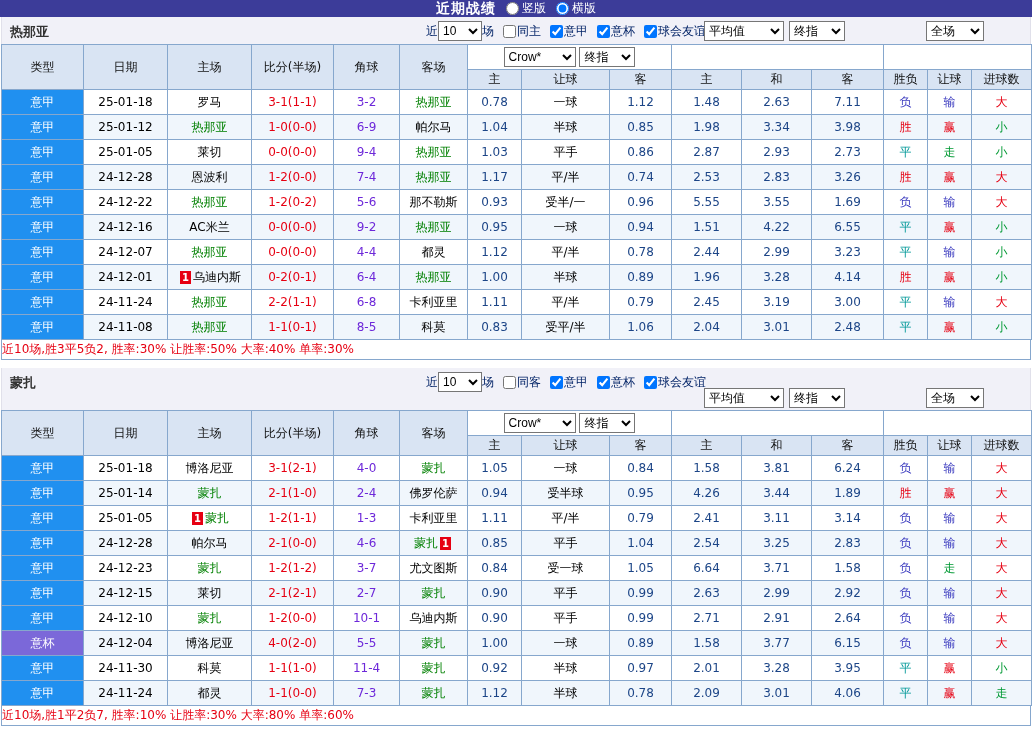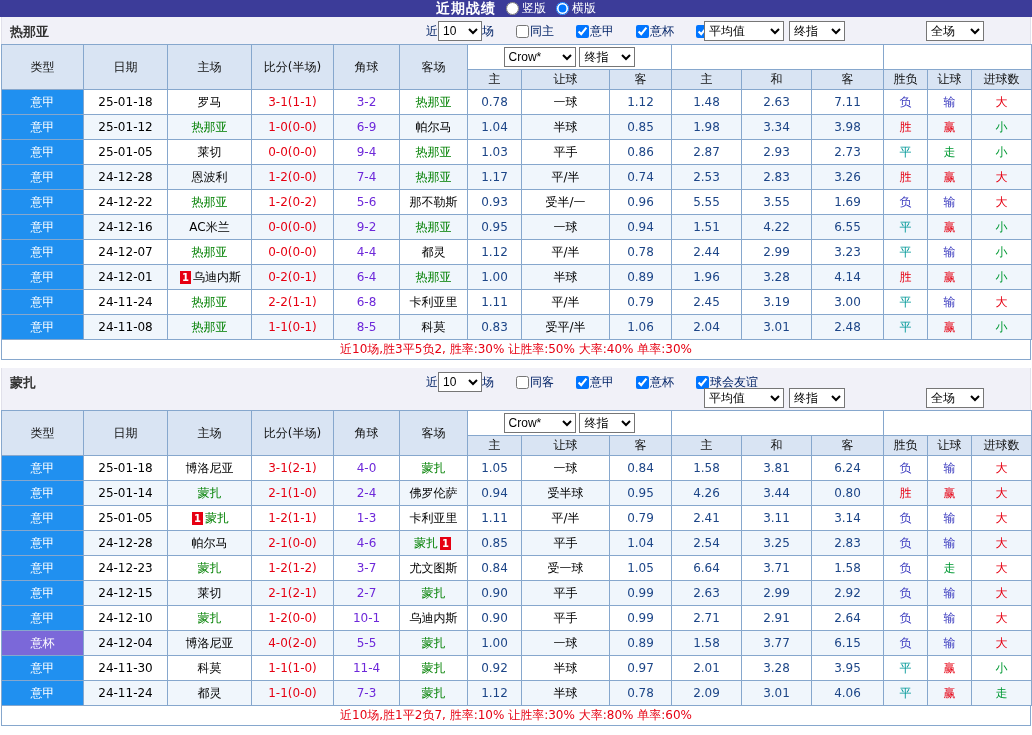--- a/index.html
+++ b/index.html
@@ -7,21 +7,21 @@
   body{width:1032px;font-family:"DejaVu Sans","Liberation Sans",sans-serif;font-size:12px;color:#000;background:#fff}
   .topbar{height:17px;background:#3c3c99;display:flex;align-items:center;justify-content:center;gap:10px;color:#fff}
   .topbar .title{font-weight:bold;font-size:14px;letter-spacing:1px}
   .topbar label{display:flex;align-items:center;gap:3px;cursor:pointer}
   .topbar input{margin:0}
   .section{margin:0 1px}
   .controls{position:relative;background:#f1f1f8;height:27px;border-left:1px solid #e0e0ea;border-right:1px solid #e0e0ea}
   .controls.two-line{height:42px}
   .team-title{position:absolute;left:8px;top:6px;font-weight:bold;font-size:13px;color:#333}
   .filters{position:absolute;left:424px;top:4px;display:flex;align-items:center;color:#002266;white-space:nowrap}
-  .filters .cb{display:flex;align-items:center;margin-left:22px;cursor:pointer}
+  .filters .cb{display:flex;align-items:center;margin-left:9px;cursor:pointer}
   .filters input{margin:0 1px 0 0}
   .sel{font-size:12px;height:20px;font-family:Liberation Sans, sans-serif;background:#fff}
   .sel-count{width:44px}
   .sel-book{width:72px}
   .sel-final{width:56px}
   .sel-avg{width:80px}
   .sel-full{width:58px}
   .avg-selects{position:absolute;left:702px;top:4px;display:flex;gap:5px}
   .full-selects{position:absolute;left:924px;top:4px}
   .two-line .avg-selects,.two-line .full-selects{top:20px}
@@ -39,21 +39,21 @@
   td.score{color:#e60012}
   td.odd{color:#1c4587}
   td.corner{color:#6d28d9}
   .focus{color:#008000}
   .c-w{color:#e60012}
   .c-d{color:#009898}
   .c-l{color:#3b3bbf}
   .c-g{color:#009933}
   .c-r{color:#e60012}
   .badge{display:inline-block;background:#e60012;color:#fff;font-size:10px;line-height:13px;padding:0 2px;margin:0 2px;font-weight:bold}
-  .summary{width:1030px;border:1px solid #86a7cd;border-top:none;color:#e60012;text-align:center;height:20px;line-height:19px}
+  .summary{width:1030px;border:1px solid #86a7cd;border-top:none;color:#e60012;height:20px;line-height:19px}
   .gap{height:8px}
 </style>
 </head>
 <body>
 
 <div class="topbar">
   <span class="title">近期战绩</span>
   <label>
     <input type="radio" name="layout" style="">
     <span>竖版</span>
@@ -419,21 +419,21 @@
           <td>25-01-14</td>
           <td><span class="focus">蒙扎</span></td>
           <td class="score">2-1(1-0)</td>
           <td class="corner">2-4</td>
           <td><span>佛罗伦萨</span></td>
           <td class="odd">0.94</td>
           <td class="hc">受半球</td>
           <td class="odd">0.95</td>
           <td class="odd">4.26</td>
           <td class="odd">3.44</td>
-          <td class="odd">0.80</td>
+          <td class="odd">1.89</td>
           <td class="c-w">胜</td>
           <td class="c-w">赢</td>
           <td class="c-r">大</td>
         </tr>
         <tr>
           <td class="type">意甲</td>
           <td>25-01-05</td>
           <td><span class="badge">1</span><span class="focus">蒙扎</span></td>
           <td class="score">1-2(1-1)</td>
           <td class="corner">1-3</td>

